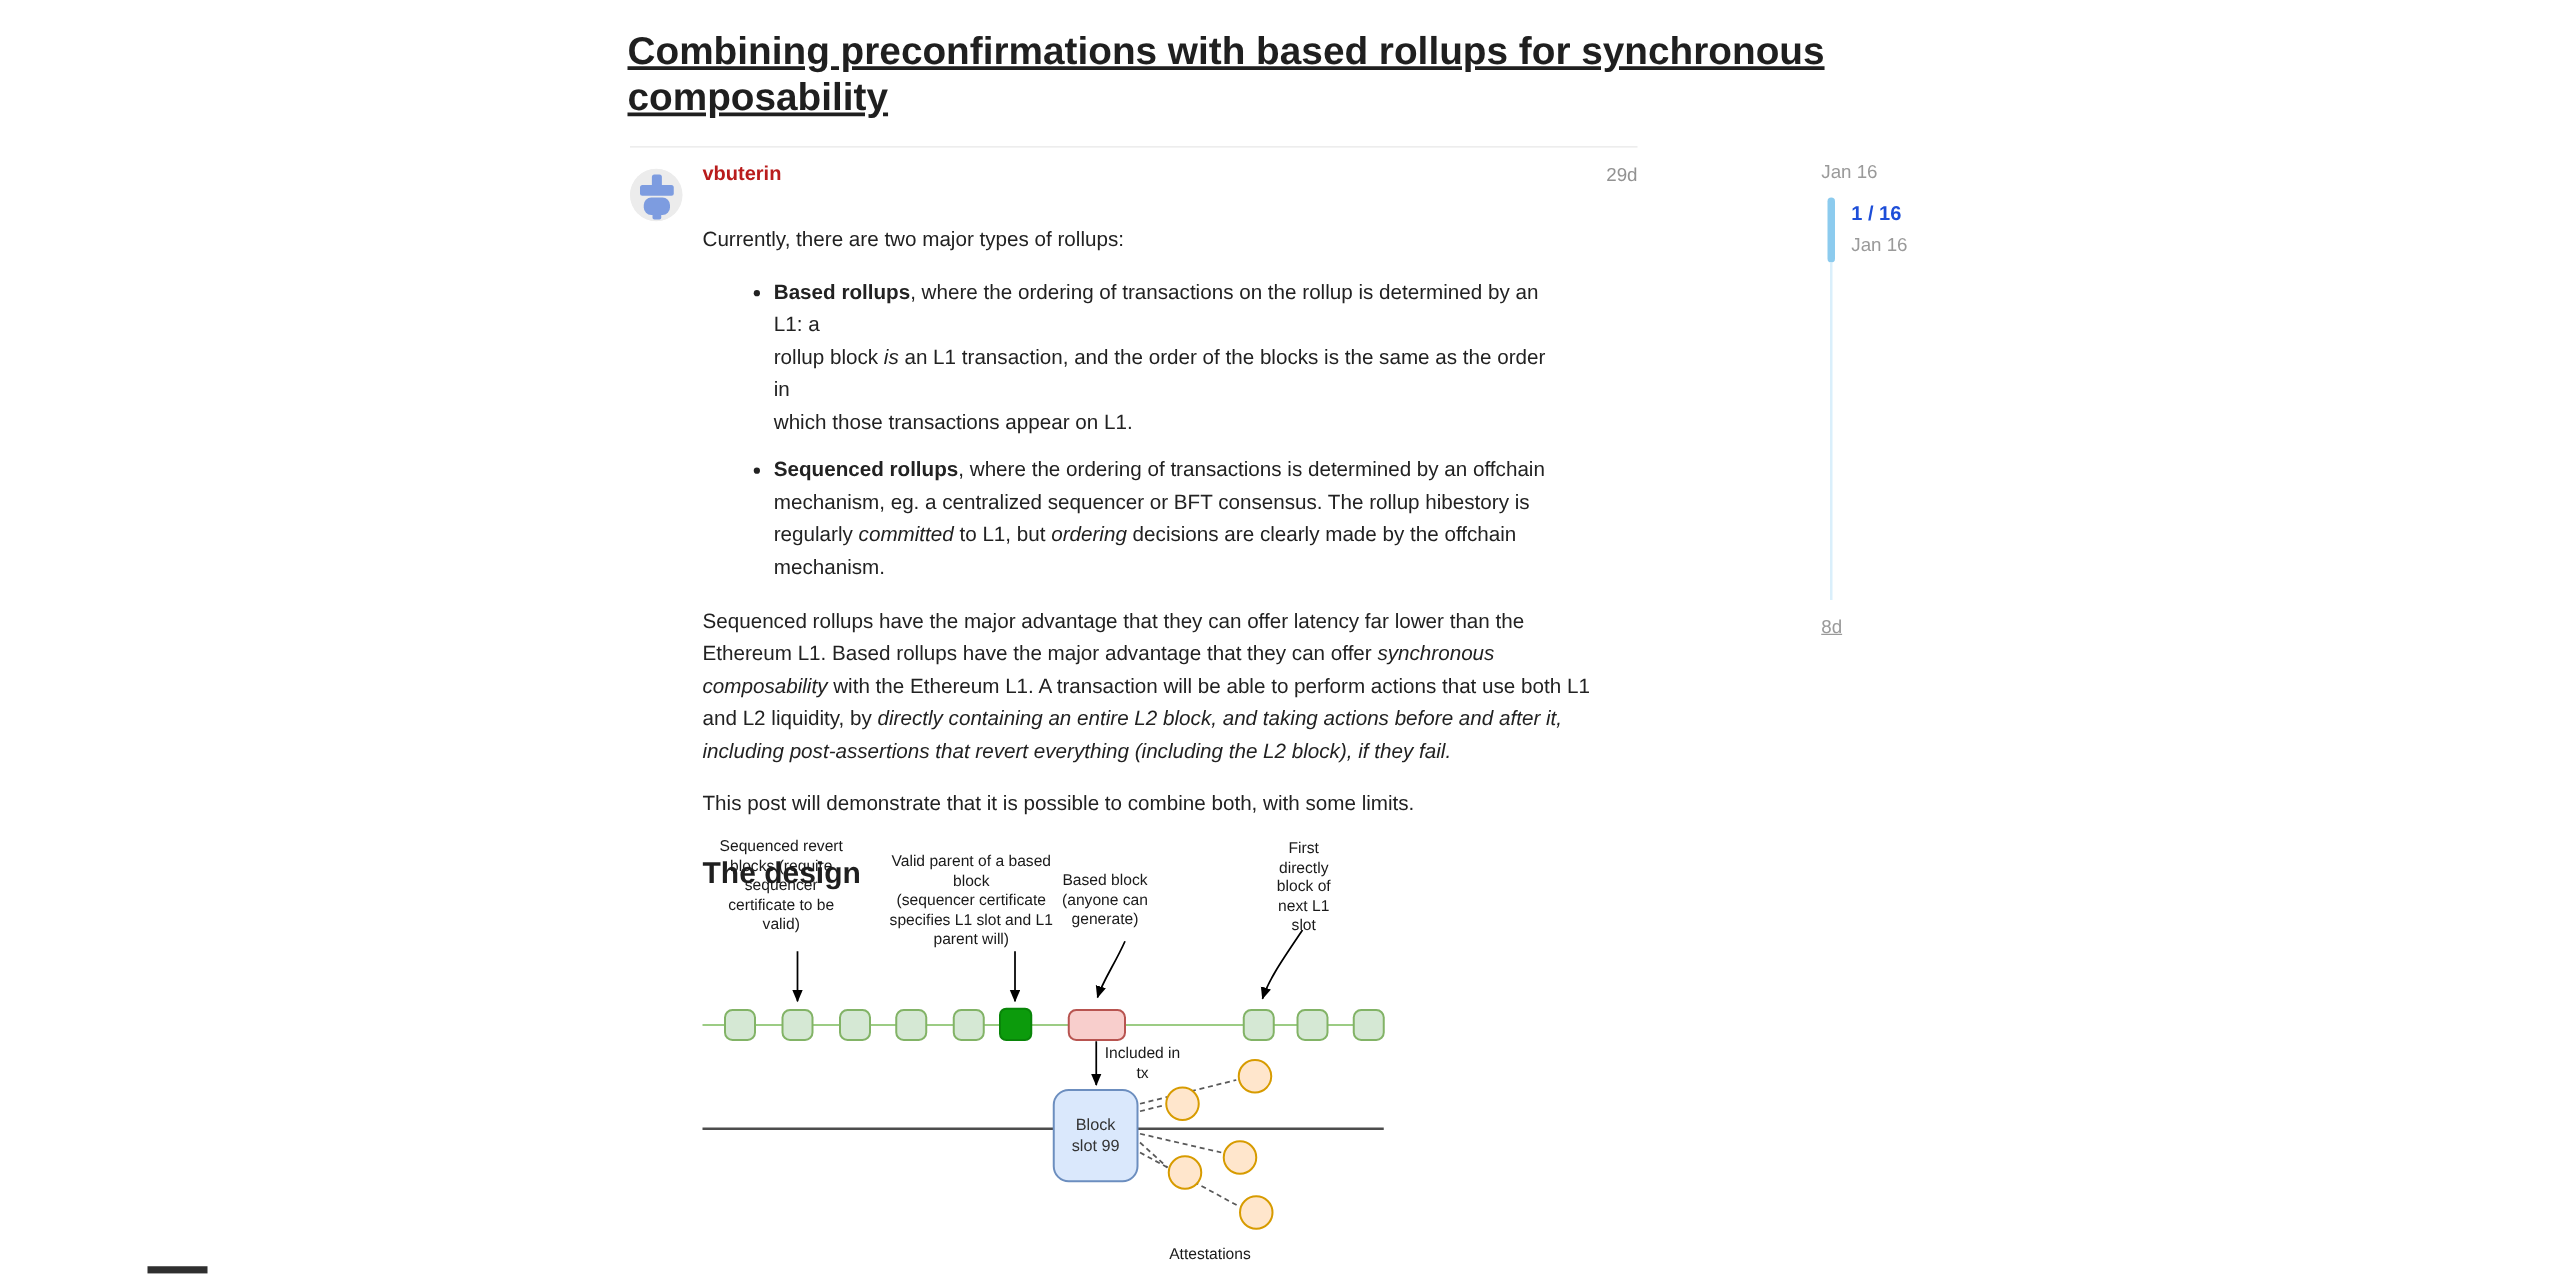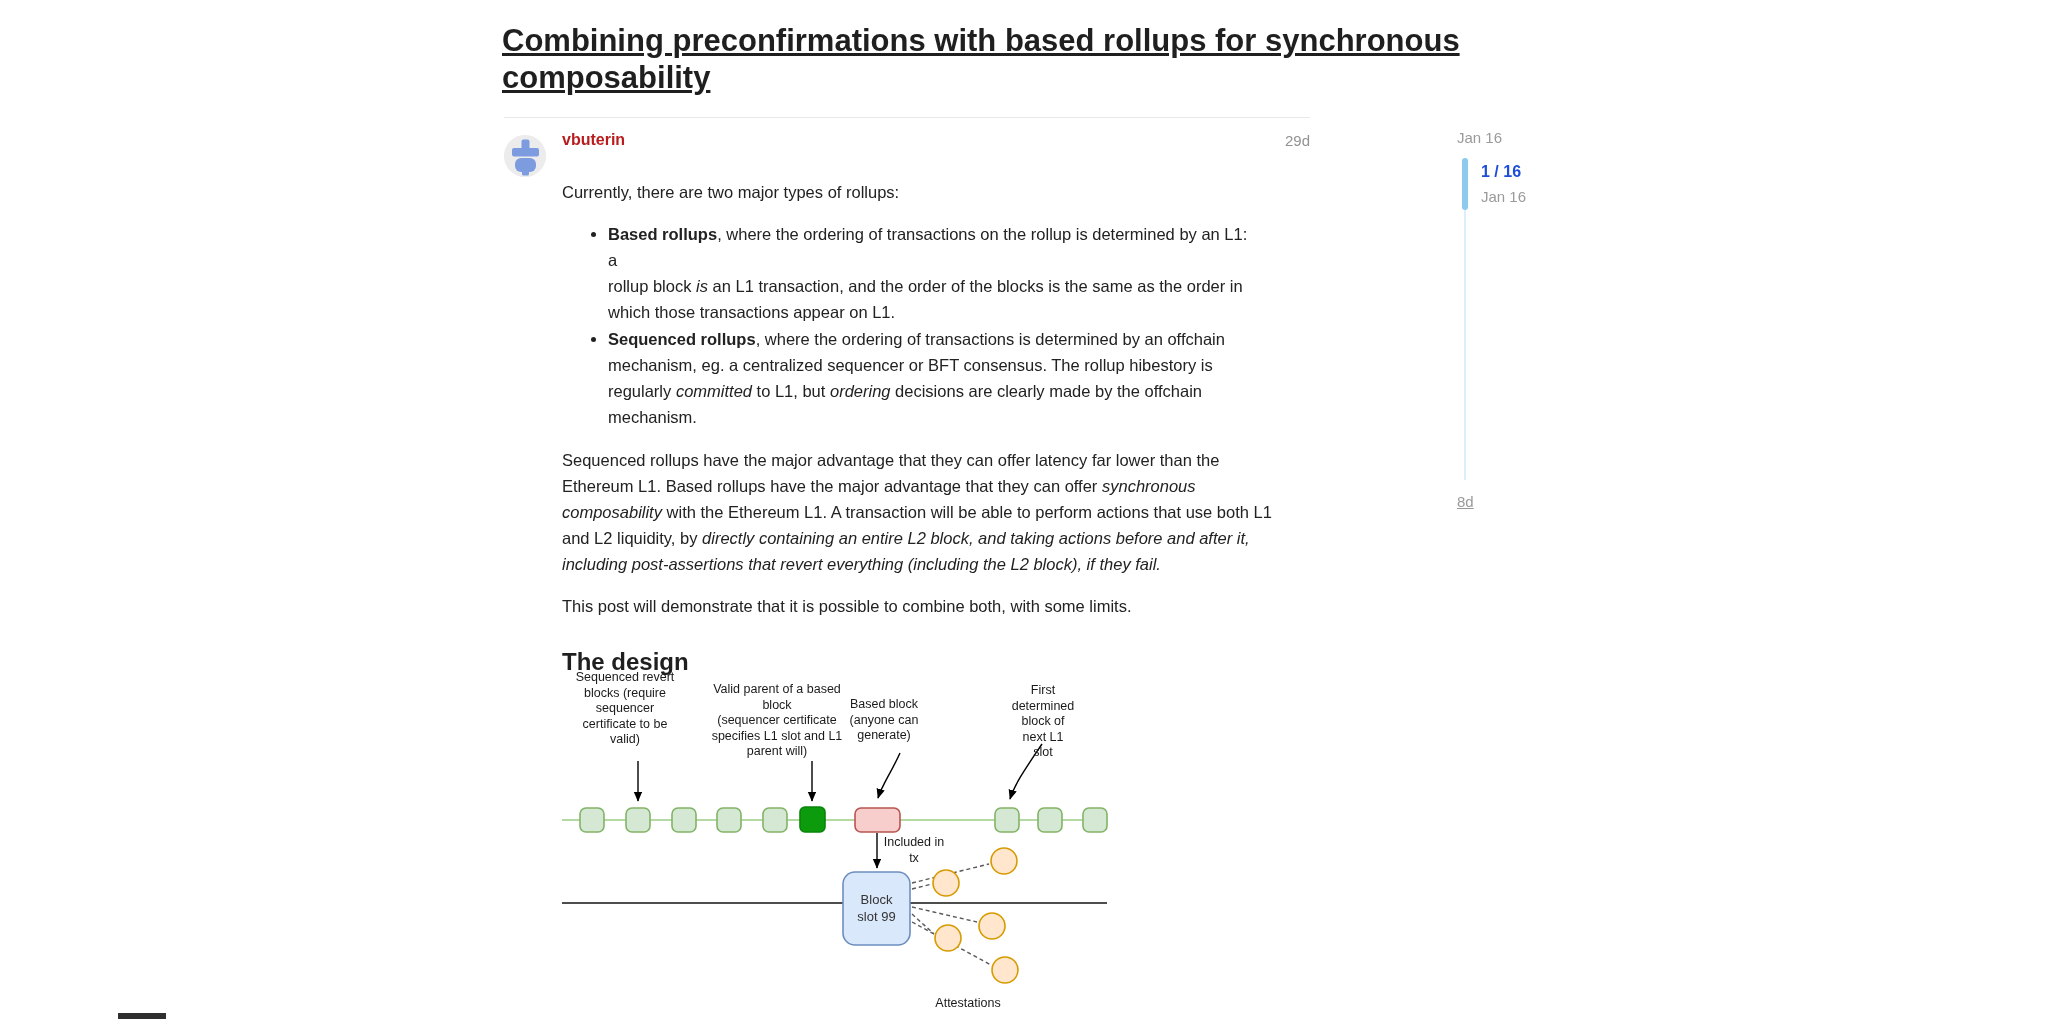--- a/index.html
+++ b/index.html
@@ -30,21 +30,21 @@
   .post-age {
     position:absolute; left:1230px; top:132px; width:80px; text-align:right;
     font-size:15px; color:#929292;
   }
   .post-body {
     position:absolute; left:562px; top:179px; width:752px;
     font-size:16.5px; line-height:26px; color:#222;
   }
   .post-body p { margin:0 0 16px 0; }
   .post-body ul { margin:0 0 17px 0; padding-left:45px; width:700px; }
-  .post-body li { margin:1px; }
+  .post-body li { margin:12px; }
   .post-body li::marker { color:#222; }
   .post-body h2 { margin:29px 0 0 0; font-size:24px; line-height:28px; font-weight:700; color:#1f1f1f; }
   .b { font-weight:700; }
   .em { font-style:italic; }
   
   .diagram { position:absolute; left:560px; top:655px; width:558px; height:364px; }
   .diagram svg { position:absolute; left:0; top:0; }
   .dlabel {
     position:absolute; text-align:center; white-space:normal;
     font-size:12.5px; line-height:15.5px; color:#1a1a1a;
@@ -143,21 +143,21 @@
         <circle cx="386" cy="228" r="13"></circle>
         <circle cx="432" cy="271" r="13"></circle>
         <circle cx="388" cy="283" r="13"></circle>
         <circle cx="445" cy="315" r="13"></circle>
       </g>
     </svg>
 
     <div class="dlabel" style="left:5px;   top:15px; width:120px;"><span>Sequenced revert</span><br><span>blocks (require</span><br><span>sequencer</span><br><span>certificate to be</span><br><span>valid)</span></div>
     <div class="dlabel" style="left:137px; top:27px; width:160px;"><span>Valid parent of a based</span><br><span>block</span><br><span>(sequencer certificate</span><br><span>specifies L1 slot and L1</span><br><span>parent will)</span></div>
     <div class="dlabel" style="left:268px; top:42px; width:112px;"><span>Based block</span><br><span>(anyone can</span><br><span>generate)</span></div>
-    <div class="dlabel" style="left:438px; top:28px; width:90px;"><span>First</span><br><span>determined</span><br><span>block of</span><br><span>next L1</span><br><span>slot</span></div>
+    <div class="dlabel" style="left:438px; top:16px; width:90px;"><span>First</span><br><span>directly</span><br><span>block of</span><br><span>next L1</span><br><span>slot</span></div>
     <div class="dlabel" style="left:317px; top:180px; width:74px;"><span>Included in</span><br><span>tx</span></div>
     <div class="dlabel dlabel-box" style="left:283px; top:236px; width:67px;"><span>Block</span><br><span>slot 99</span></div>
     <div class="dlabel" style="left:348px; top:341px; width:120px;"><span>Attestations</span></div>
   </div>
 
   <div class="tl-date-top">Jan 16</div>
   <div class="tl-bar" style="background: rgb(140, 203, 238);"></div>
   <div class="tl-line"></div>
   <div class="tl-count">1 / 16</div>
   <div class="tl-date-cur">Jan 16</div>

